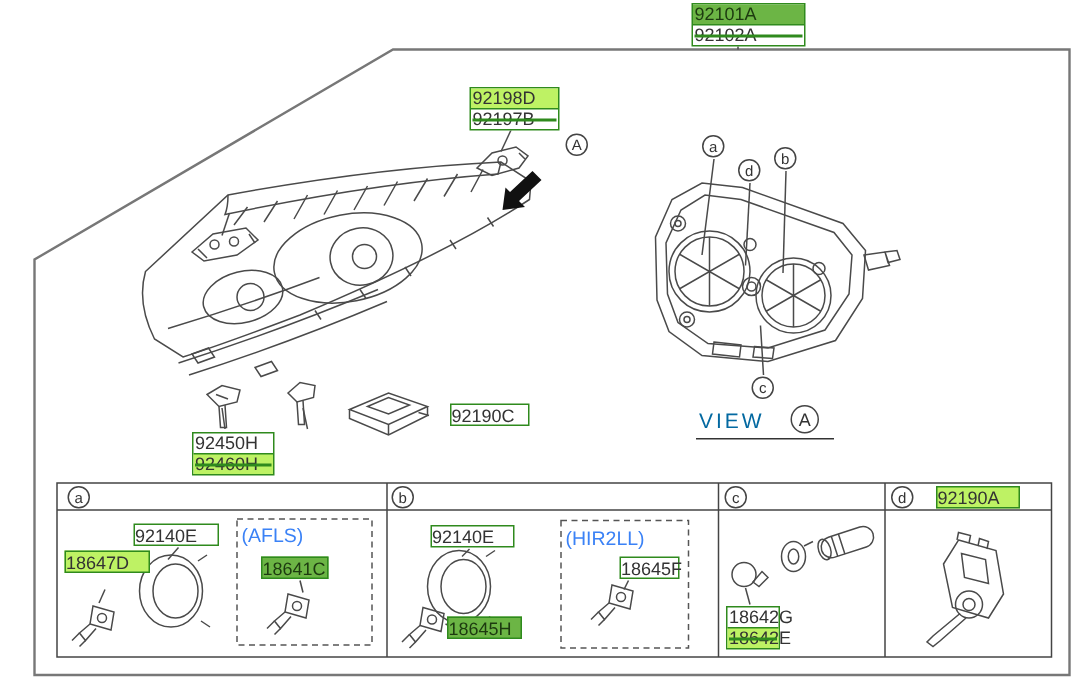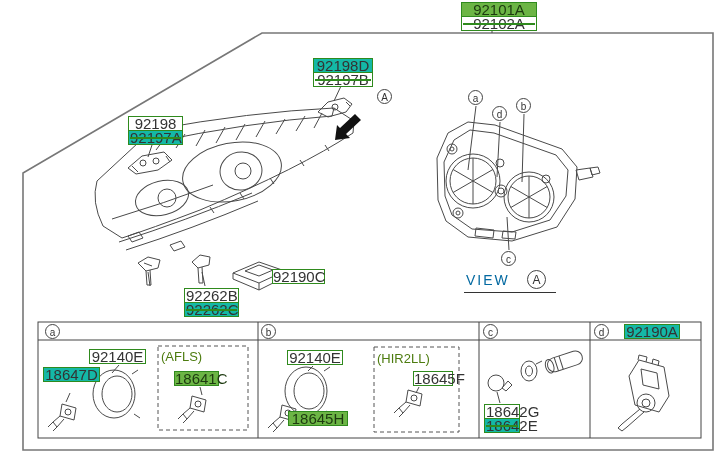--- a/index.html
+++ b/index.html
@@ -1,33 +1,33 @@
 <!DOCTYPE html>
 <html><head>
 <meta charset="utf-8">
 <style>
   html,body{margin:0;padding:0;background:#fff}
   .canvas{position:relative;width:720px;height:457px;background:#fff;
           font-family:"Liberation Sans",sans-serif;overflow:hidden}
   svg.art{position:absolute;left:0;top:0;pointer-events:none}
 
   .plabel{position:absolute;border:1.5px solid #2f8a1d;background:#fff;
-          text-align:center;color:#333;font-size:15px;box-sizing:border-box}
+          color:#333;font-size:12px;box-sizing:border-box}
   .plabel .row{position:relative;height:13px;line-height:13px;padding:0 1px;white-space:nowrap}
   .plabel .row + .row{border-top:1.5px solid #2f8a1d}
   .single{height:15px;line-height:14px}
   .fill-strong{background:#6cb545;color:#1d3a10}
-  .fill-light{background:#14b8a6}
+  .fill-light{background:#bef264}
   .strike::after{content:"";position:absolute;left:1px;right:1px;top:6px;
                  border-top:2px solid #2f8a1d}
 
   .callout{position:absolute;width:15px;height:15px;border:1px solid #444;border-radius:50%;
            font-size:10px;line-height:15px;text-align:center;color:#333;background:#fff;box-sizing:border-box}
   .callout.big{width:19px;height:19px;line-height:18px;font-size:12px}
-  .variant-title{position:absolute;font-size:13px;color:#4d7c0f;white-space:nowrap}
+  .variant-title{position:absolute;font-size:13px;color:#3b82f6;white-space:nowrap}
   .view-word{position:absolute;font-size:14px;letter-spacing:2px;color:#0369a1}
   .view-underline{position:absolute;border-top:1.3px solid #333}
 </style>
 </head>
 <body>
 
 <div class="canvas">
 
   <svg class="art" width="720" height="457" viewBox="0 0 720 457">
 
@@ -179,34 +179,30 @@
   <div class="plabel" style="left:461px;top:2px;width:76px">
     <div class="row fill-strong">92101A</div>
     <div class="row strike">92102A</div>
   </div>
 
   <div class="plabel" style="left:313px;top:58px;width:60px">
     <div class="row fill-light">92198D</div>
     <div class="row strike">92197B</div>
   </div>
 
-  <div class="plabel" style="left:128px;top:116px;width:55px">
-    <div class="row">92198</div>
-    <div class="row fill-light strike">92197A</div>
-  </div>
-
-  <div class="plabel single" style="left:272px;top:269px;width:53px">
+
+  <div class="plabel single" style="left:300px;top:269px;width:53px">
     <span>92190C</span>
   </div>
 
-
-  <div class="plabel" style="left:184px;top:288px;width:55px">
-    <div class="row">92262B</div>
-    <div class="row fill-light strike">92262C</div>
-  </div>
+  <div class="plabel" style="left:128px;top:288px;width:55px">
+    <div class="row">92450H</div>
+    <div class="row fill-light strike">92460H</div>
+  </div>
+
 
   <div class="callout" style="left:377px;top:89px">A</div>
   <div class="callout" style="left:468px;top:90px">a</div>
   <div class="callout" style="left:492px;top:106px">d</div>
   <div class="callout" style="left:516px;top:98px">b</div>
   <div class="callout" style="left:501px;top:251px">c</div>
 
   <div class="view-word" style="left:466px;top:272px">VIEW</div>
   <div class="callout big" style="left:527px;top:270px">A</div>
   <div class="view-underline" style="left:464px;top:292px;width:92px"></div>
@@ -227,21 +223,21 @@
     <span>18647D</span>
   </div>
   <div class="variant-title" style="left:161px;top:349px">(AFLS)</div>
   <div class="plabel single fill-strong" style="left:174px;top:371px;width:45px">
     <span>18641C</span>
   </div>
 
   <div class="plabel single" style="left:287px;top:350px;width:56px">
     <span>92140E</span>
   </div>
-  <div class="plabel single fill-strong" style="left:288px;top:411px;width:60px">
+  <div class="plabel single fill-strong" style="left:298px;top:411px;width:50px">
     <span>18645H</span>
   </div>
   <div class="variant-title" style="left:377px;top:351px">(HIR2LL)</div>
   <div class="plabel single" style="left:413px;top:371px;width:40px">
     <span>18645F</span>
   </div>
 
   <div class="plabel" style="left:484px;top:404px;width:36px">
     <div class="row">18642G</div>
     <div class="row fill-light strike">18642E</div>

